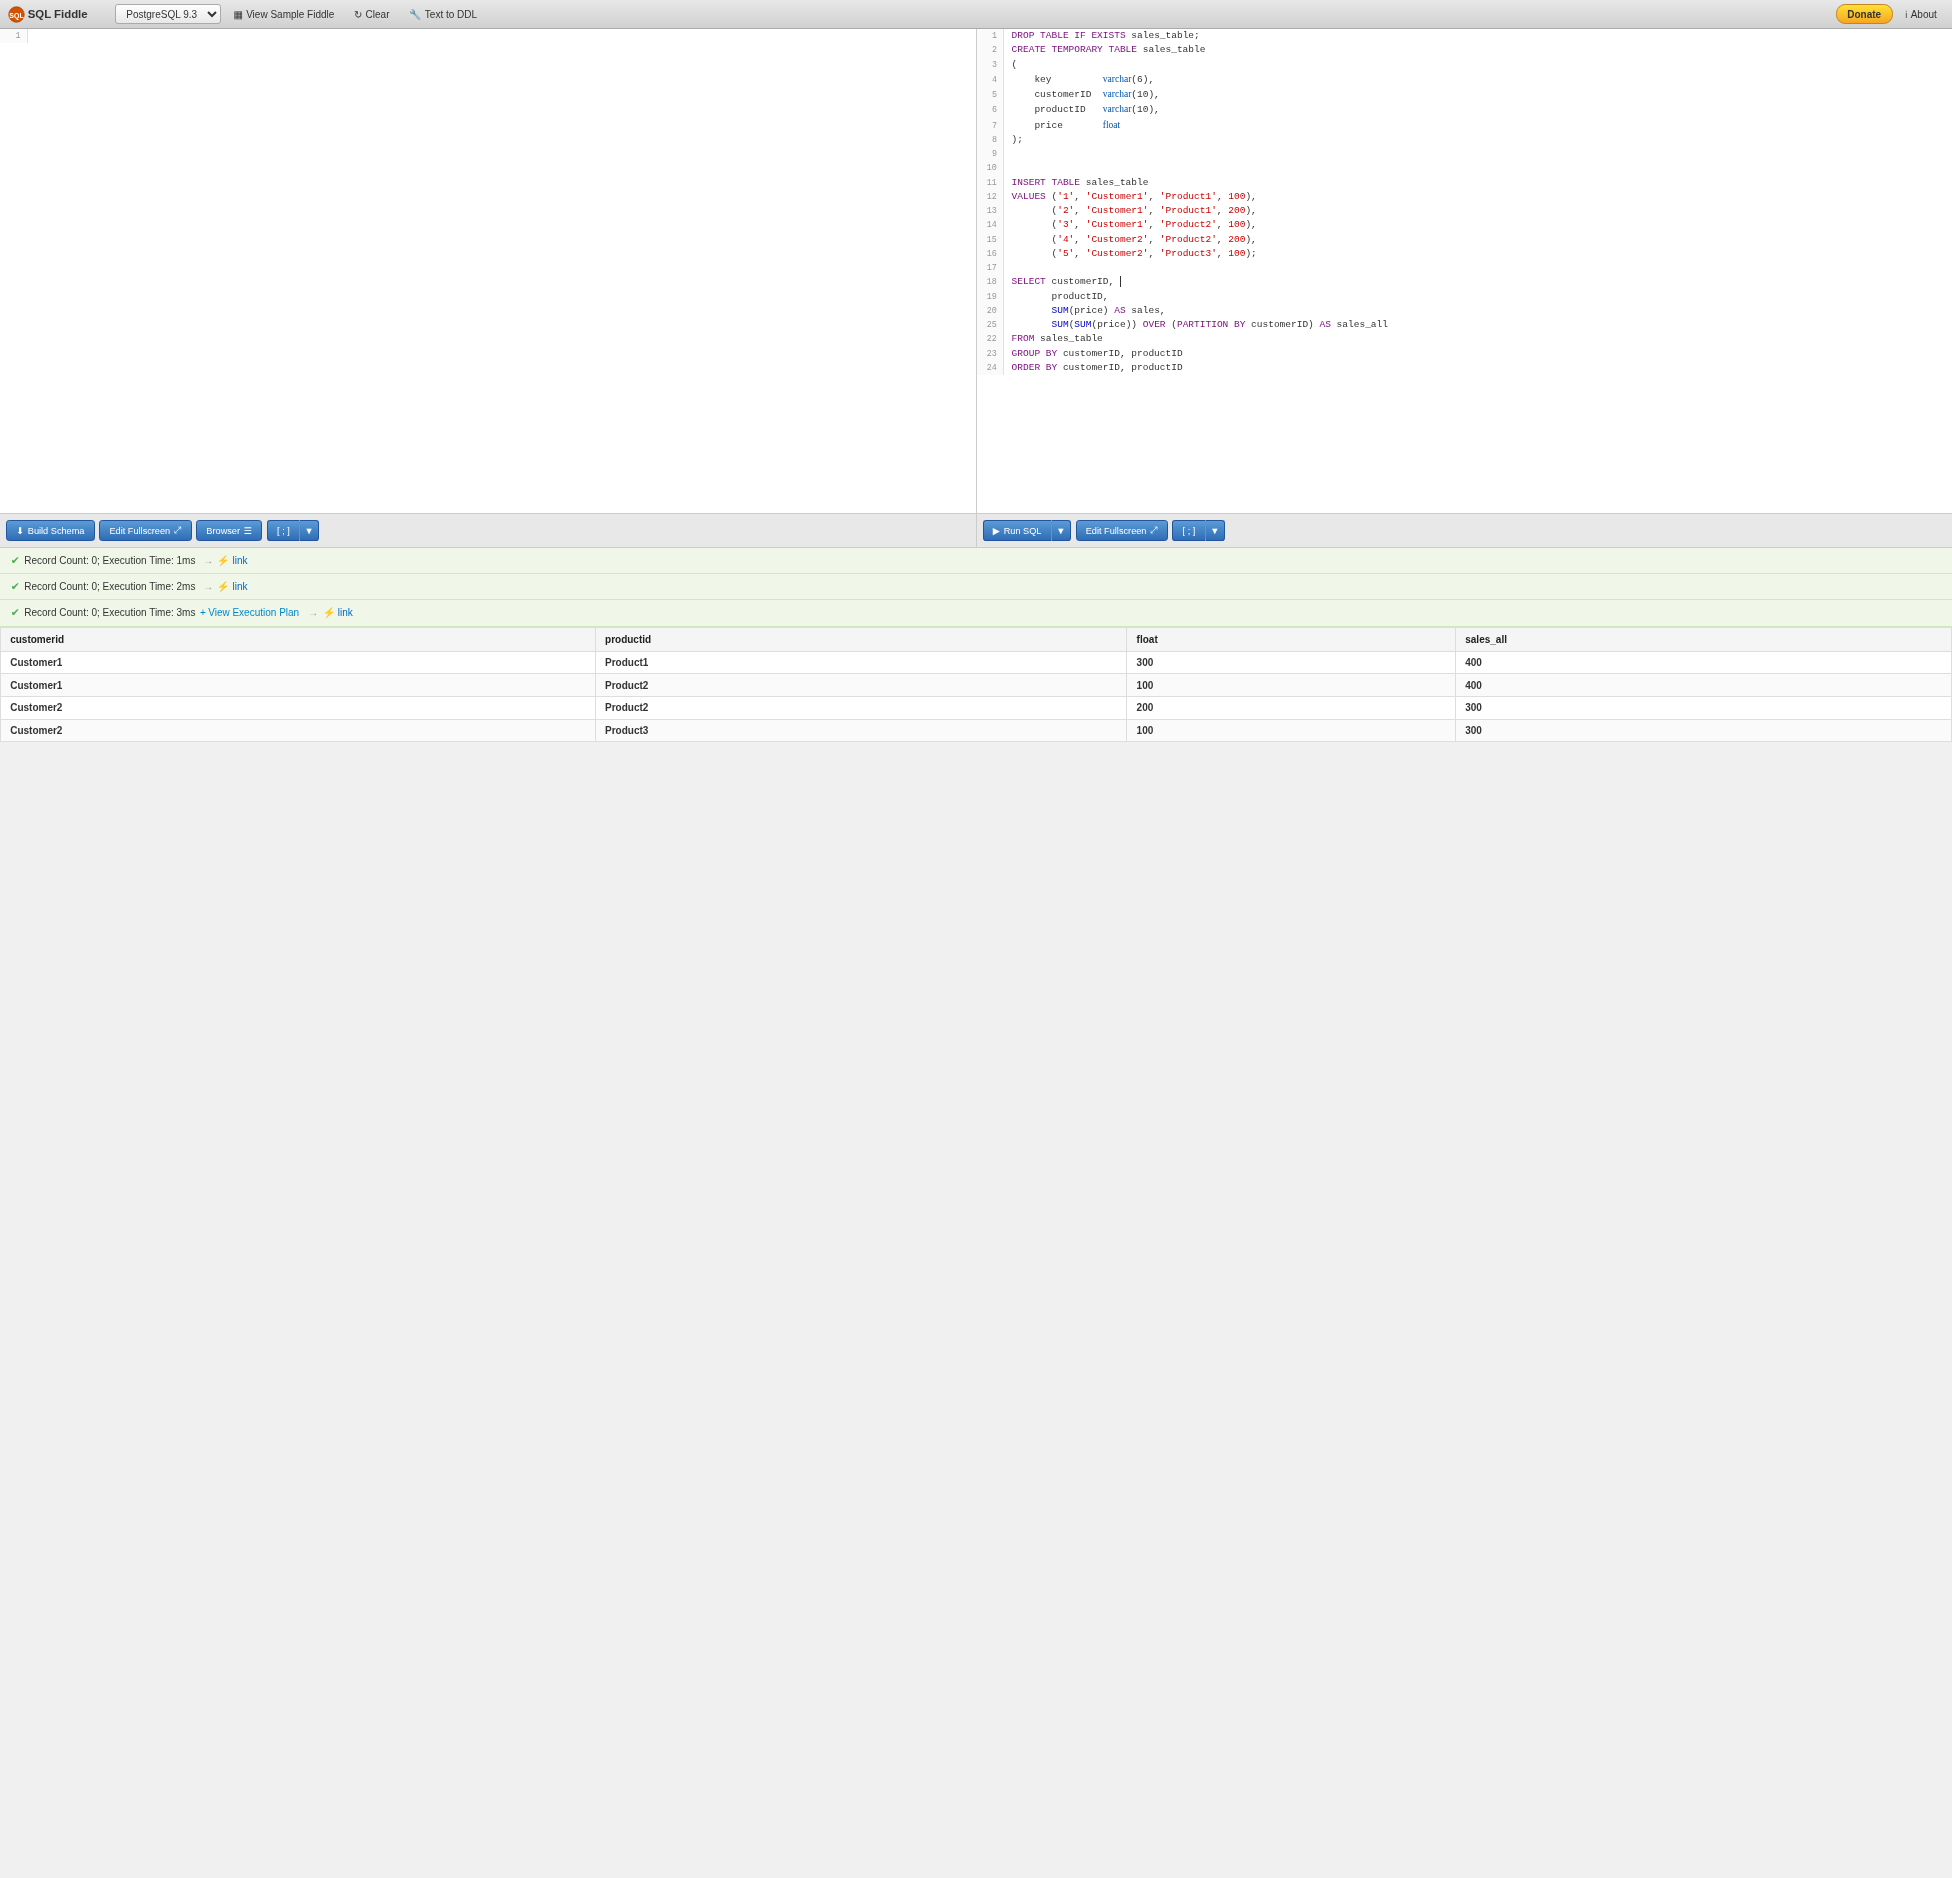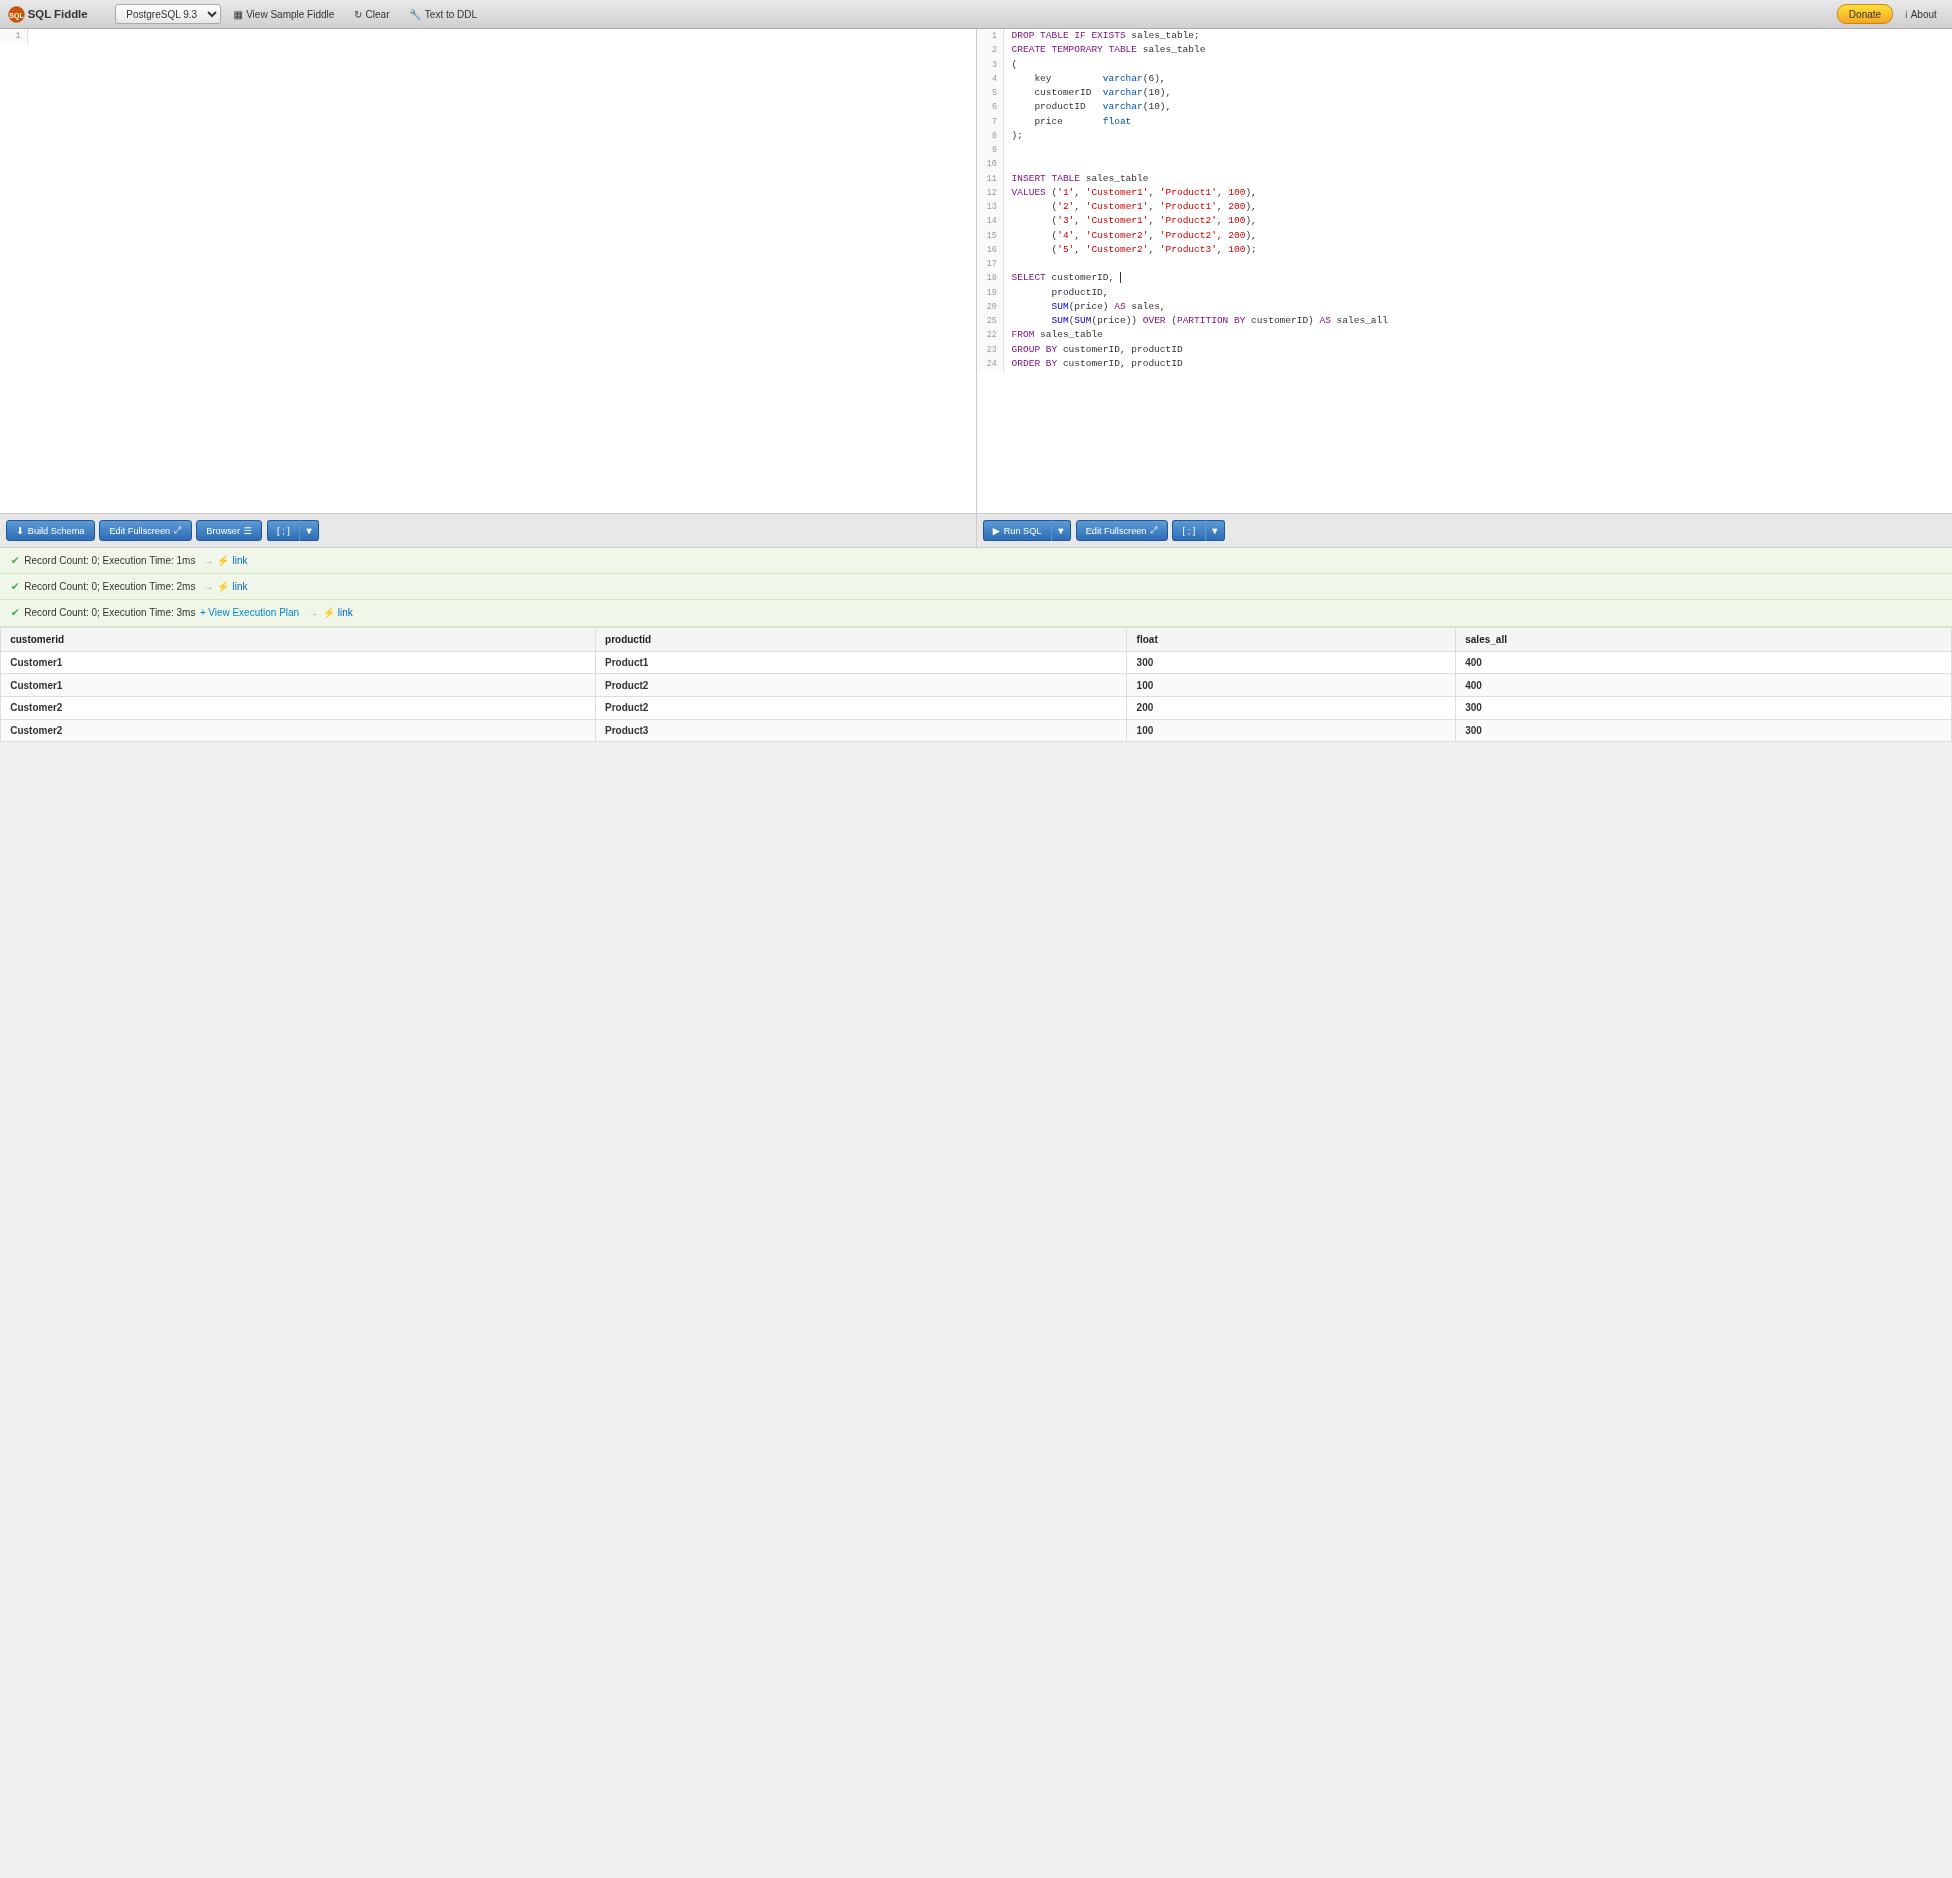--- a/index.html
+++ b/index.html
@@ -42,21 +42,21 @@
       cursor: pointer;
       color: #333;
     }
     .spacer { flex: 1; }
     .donate-btn {
       background: linear-gradient(to bottom, #ffe135, #f5a623);
       border: 0.8px solid #c8841a;
       border-radius: 9.2px;
       padding: 3.8px 10.7px;
       font-size: 10px;
-      font-weight: normal;
+      font-weight: bold;
       cursor: pointer;
       color: #333;
     }
 
     
     #editors {
       display: flex;
       height: 519px;
       border-bottom: 1.5px solid #ccc;
     }
@@ -108,21 +108,21 @@
       padding-left: 7.6px;
       white-space: pre;
       color: #333;
     }
 
     
     .kw { color: #7B0D7D; font-weight: normal; }
     .str { color: #CC0000; }
     .fn { color: #0000CC; }
     .num { color: #CC0000; }
-    .type { color: #0055AA; }
+    .type { color: #0055AA; font-family: Liberation Serif, serif; }
 
     
     .editor-toolbar {
       display: flex;
       gap: 4.6px;
       padding: 6.1px 6.1px;
       background: #e8e8e8;
       border-top: 0.8px solid #ccc;
     }
 

